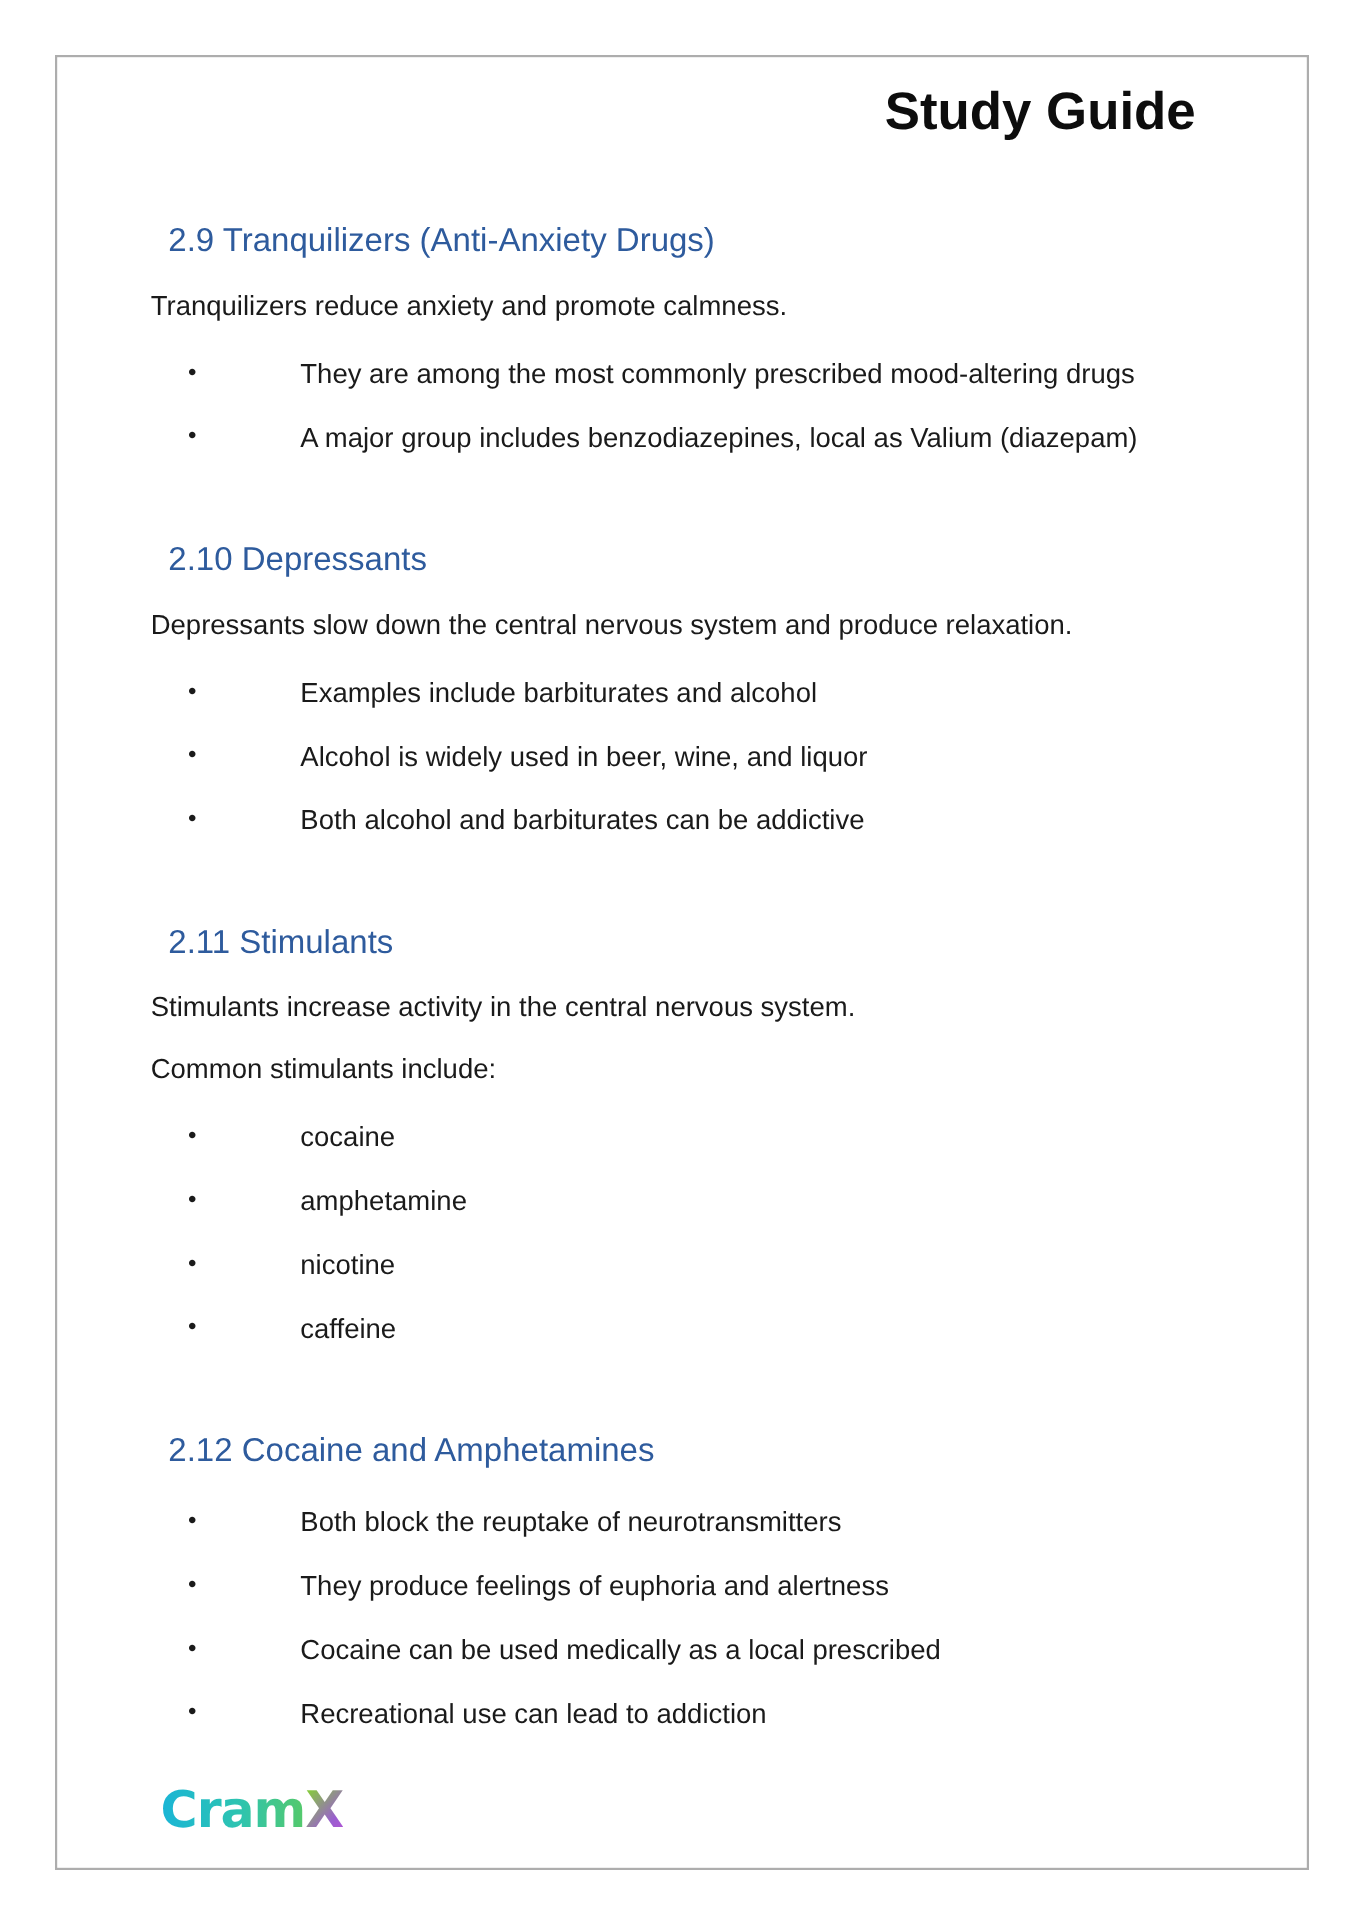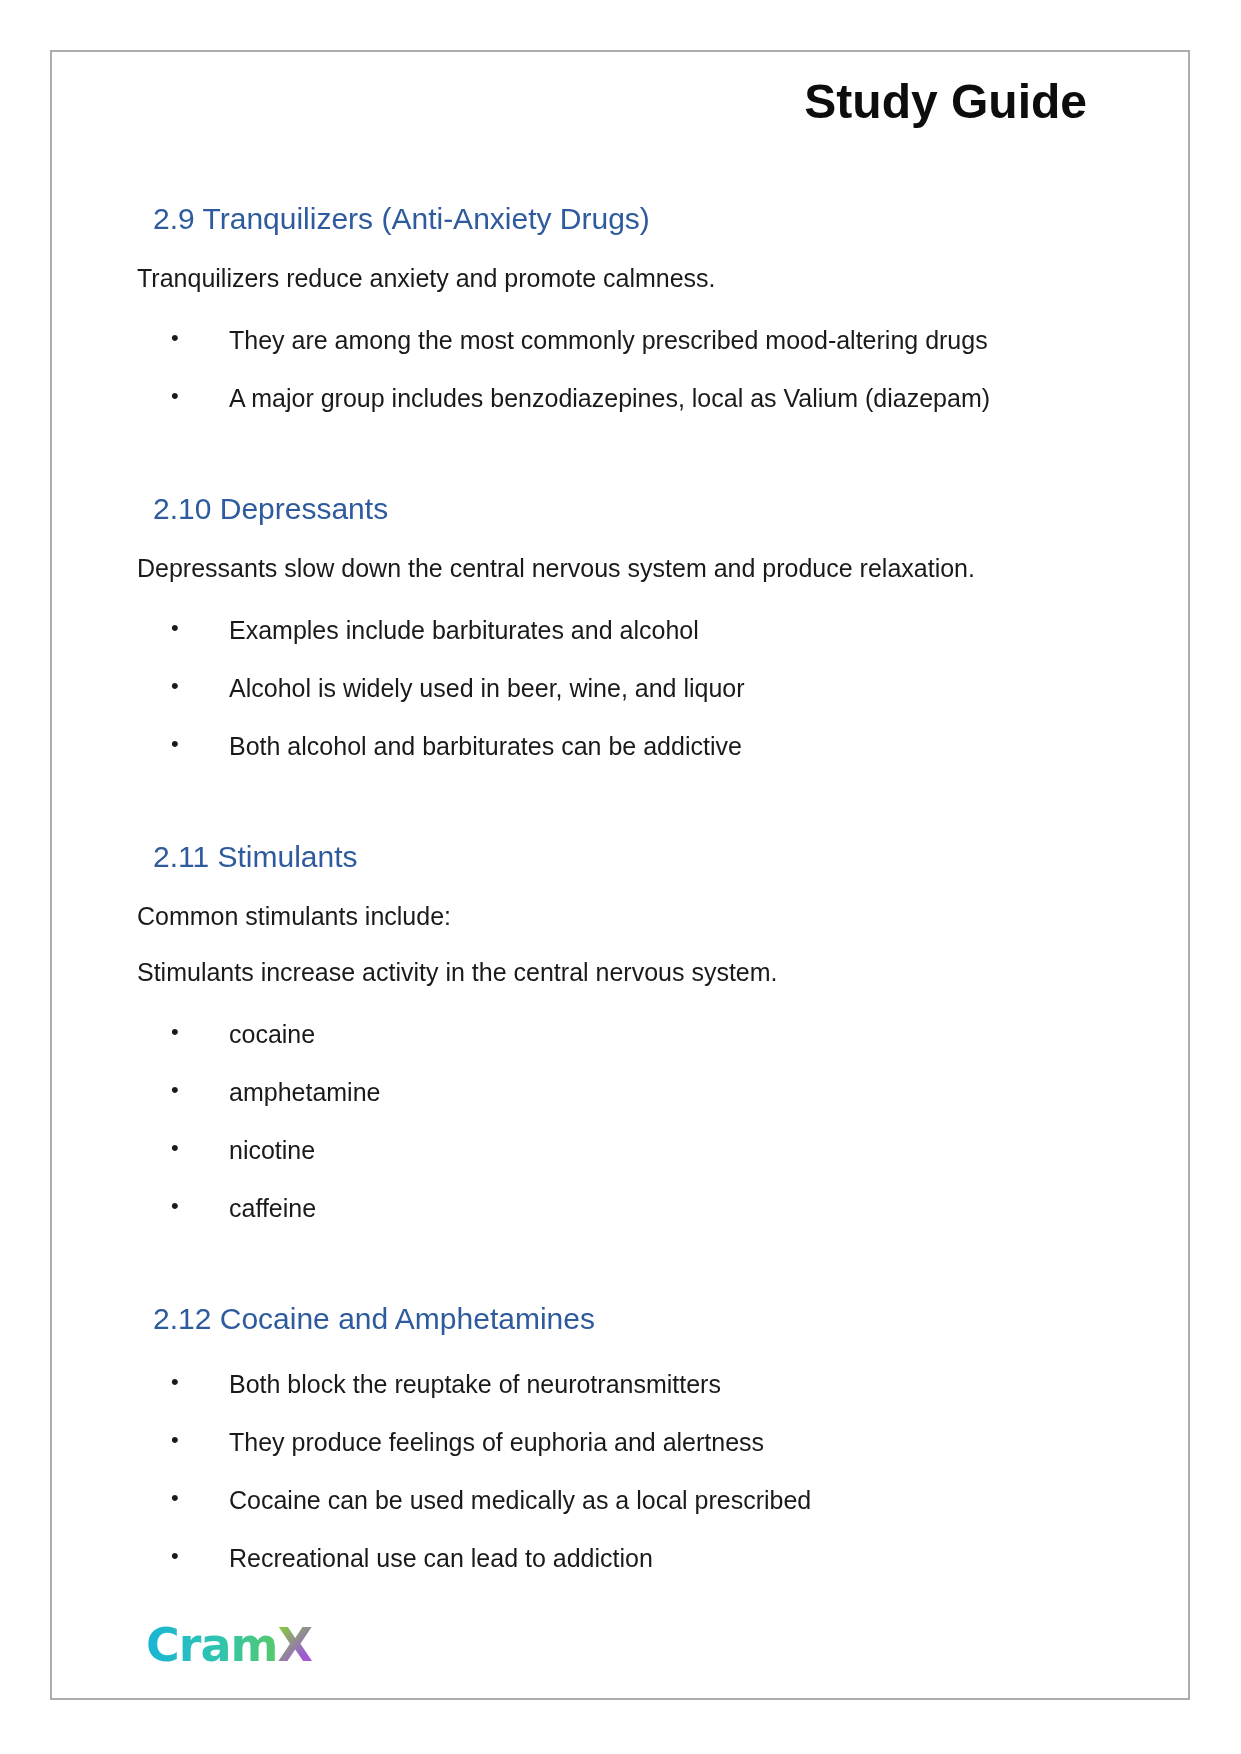--- a/index.html
+++ b/index.html
@@ -77,21 +77,21 @@
     padding-left: 34px;
     font-size: 25px;
     line-height: 1.2;
   }
   .bullet.lead { margin-top: 32px; }
   .bullet .marker {
     width: 58px;
     flex: 0 0 58px;
     font-size: 22px;
   }
-  .bullet .btxt { flex: 1; }
+  .bullet .btxt { flex: 1; margin-left: 44px; }
   .b { font-weight: normal; }
   
   .footer-logo {
     position: absolute;
     left: 146px;
     top: 1622px;
     z-index: 2;
     font-family: "DejaVu Sans", sans-serif;
     font-weight: 800;
     font-size: 46px;
@@ -146,22 +146,22 @@
             <span class="marker">•</span>
             <span class="btxt"><span>Alcohol is widely used in beer, wine, and liquor</span></span>
           </div>
           <div class="bullet">
             <span class="marker">•</span>
             <span class="btxt"><span>Both alcohol and barbiturates can be addictive</span></span>
           </div>
         </section>
         <section class="section">
           <h2>2.11 Stimulants</h2>
+          <p class="para"><span class="b">Stimulants</span><span> increase activity in the central nervous system.</span></p>
           <p class="para"><span>Common stimulants include:</span></p>
-          <p class="para"><span class="b">Stimulants</span><span> increase activity in the central nervous system.</span></p>
           <div class="bullet lead">
             <span class="marker">•</span>
             <span class="btxt"><span class="b">cocaine</span></span>
           </div>
           <div class="bullet">
             <span class="marker">•</span>
             <span class="btxt"><span class="b">amphetamine</span></span>
           </div>
           <div class="bullet">
             <span class="marker">•</span>

